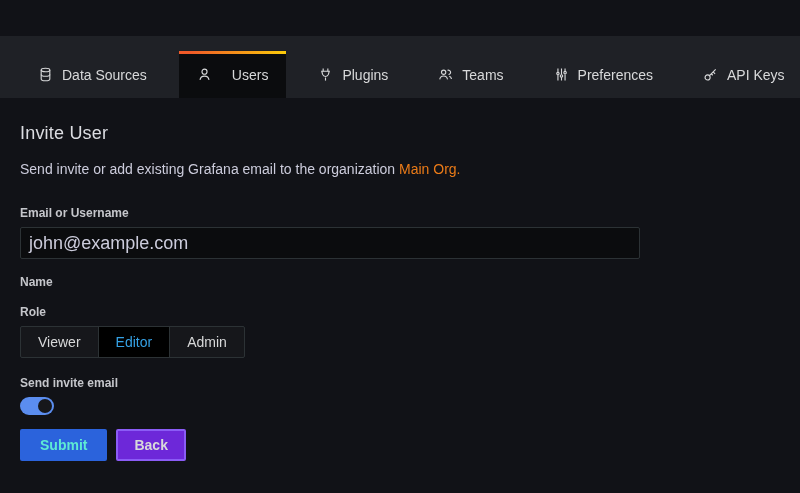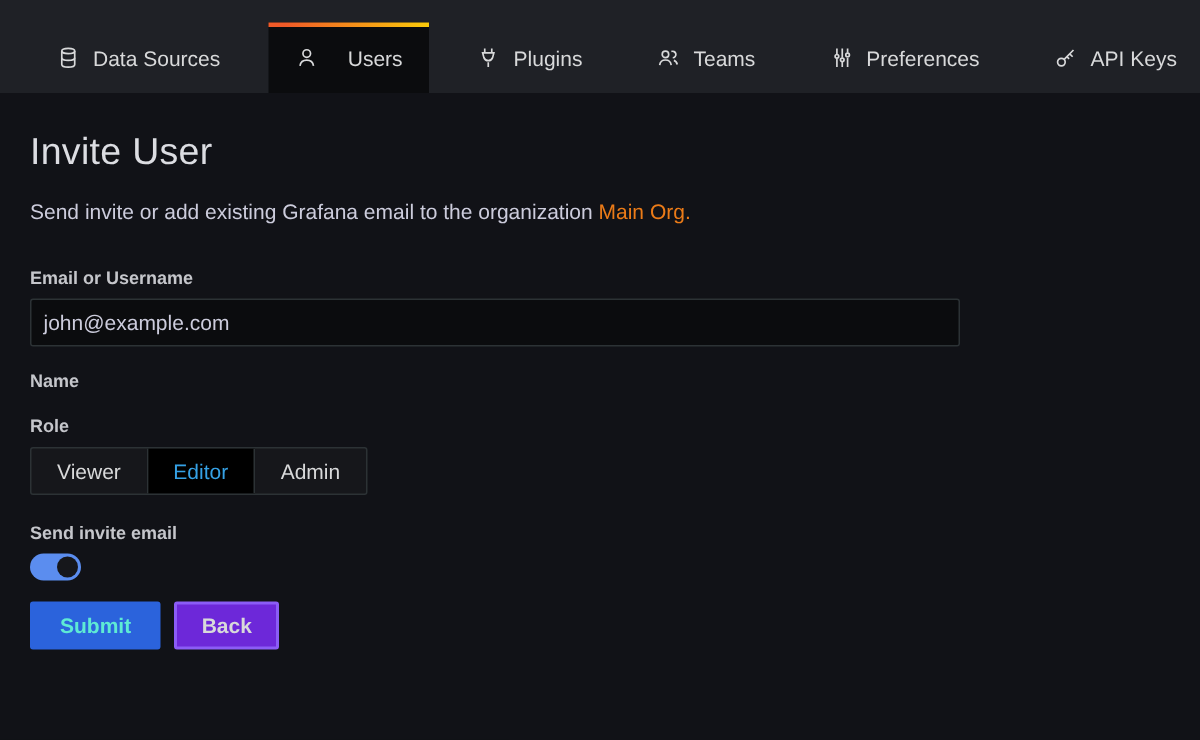--- a/index.html
+++ b/index.html
@@ -7,53 +7,53 @@
     width:800px;height:493px;overflow:hidden;
     background:#111217;
     font-family:"Liberation Sans",sans-serif;
     color:#d8d9da;
     -webkit-font-smoothing:antialiased;
   }
   
   .navbar{
     height:62px;background:#1f2126;
     display:flex;align-items:stretch;
-    padding-left:20px;gap:14px;
+    padding-left:20px;gap:14px;margin-top:36px;
   }
   .tab{
     margin-top:15px;
     display:flex;align-items:center;gap:9px;
     padding:0 18px;
     font-size:14px;color:#d8d9da;
     cursor:pointer;position:relative;white-space:nowrap;
   }
   .tab .tab-icon{display:flex;align-items:center;color:#d8d9da;}
   .tab.active{background:#0b0c0e;gap:20px;}
   .tab.active::before{
     content:"";position:absolute;top:0;left:0;right:0;height:3px;
     background-image:linear-gradient(90deg,#f05a28 10%,#fbca0a 99%);
   }
   
   .content{padding:25px 20px 0;}
   .page-title{
-    margin:0 0 17px;font-size:25px;font-weight:500;
+    margin:0 0 17px;font-size:18px;font-weight:500;
     color:#dcdde2;letter-spacing:.2px;
   }
   .desc{margin:0 0 29px;font-size:14px;color:#ccccdc;}
   .org-link{color:#eb7b18;text-decoration:none;cursor:pointer;}
   .field{width:620px;margin-bottom:16px;}
   .field-label{
     display:block;font-size:12px;font-weight:700;
     color:#c5c6cb;margin-bottom:7px;
   }
   .text-input{
     box-sizing:border-box;width:100%;height:32px;
     background:#0b0c0e;border:1px solid #2c3235;border-radius:2px;
     display:flex;align-items:center;padding:12px 8px;
-    font-size:14px;color:#ccccdc;cursor:text;
+    font-size:18px;color:#ccccdc;cursor:text;
   }
   .text-input.focused{outline:2px solid #3871dc;outline-offset:2px;}
   .caret{width:1.5px;height:16px;background:#e8e8ea;margin-left:1px;}
   
   .role-field{margin-bottom:18px;}
   .radio-group{
     display:inline-flex;background:#16171b;
     border:1px solid #2c3235;border-radius:2px;overflow:hidden;
   }
   .radio-btn{

